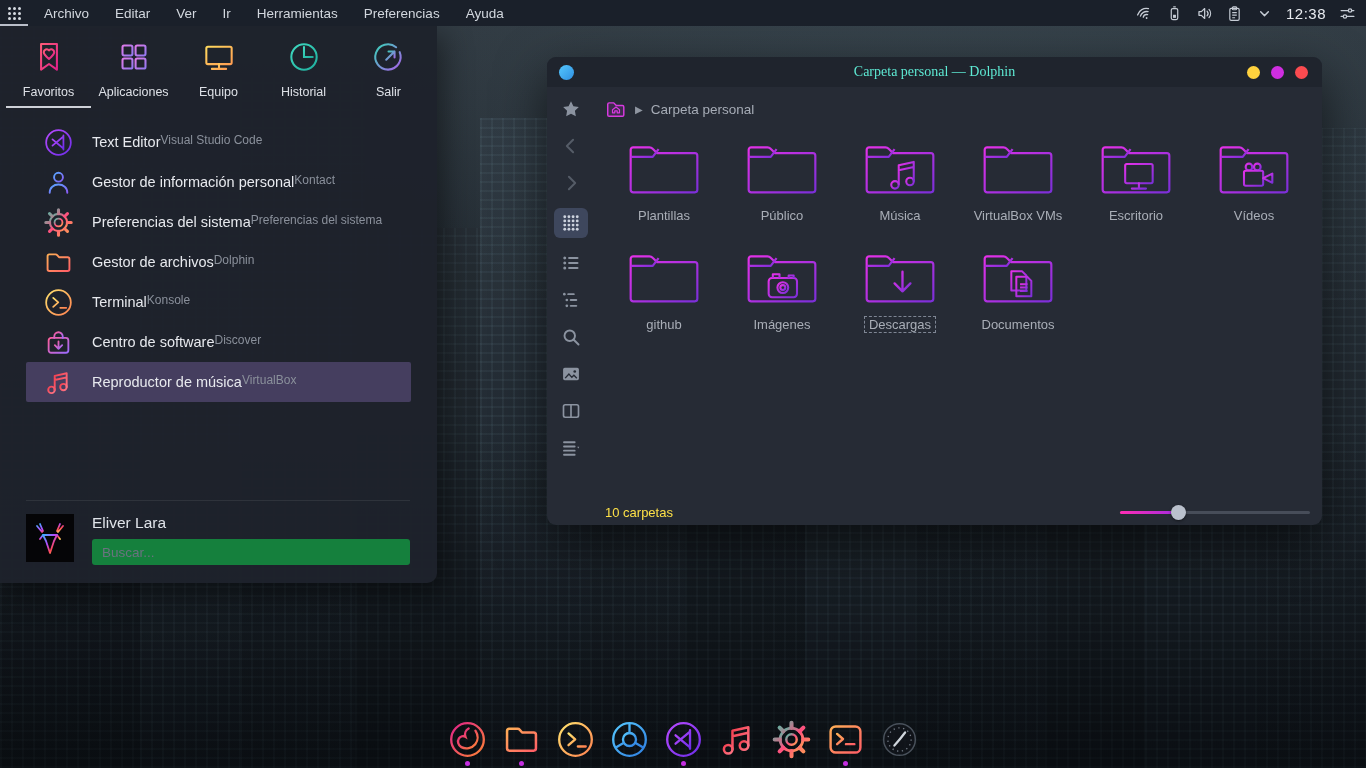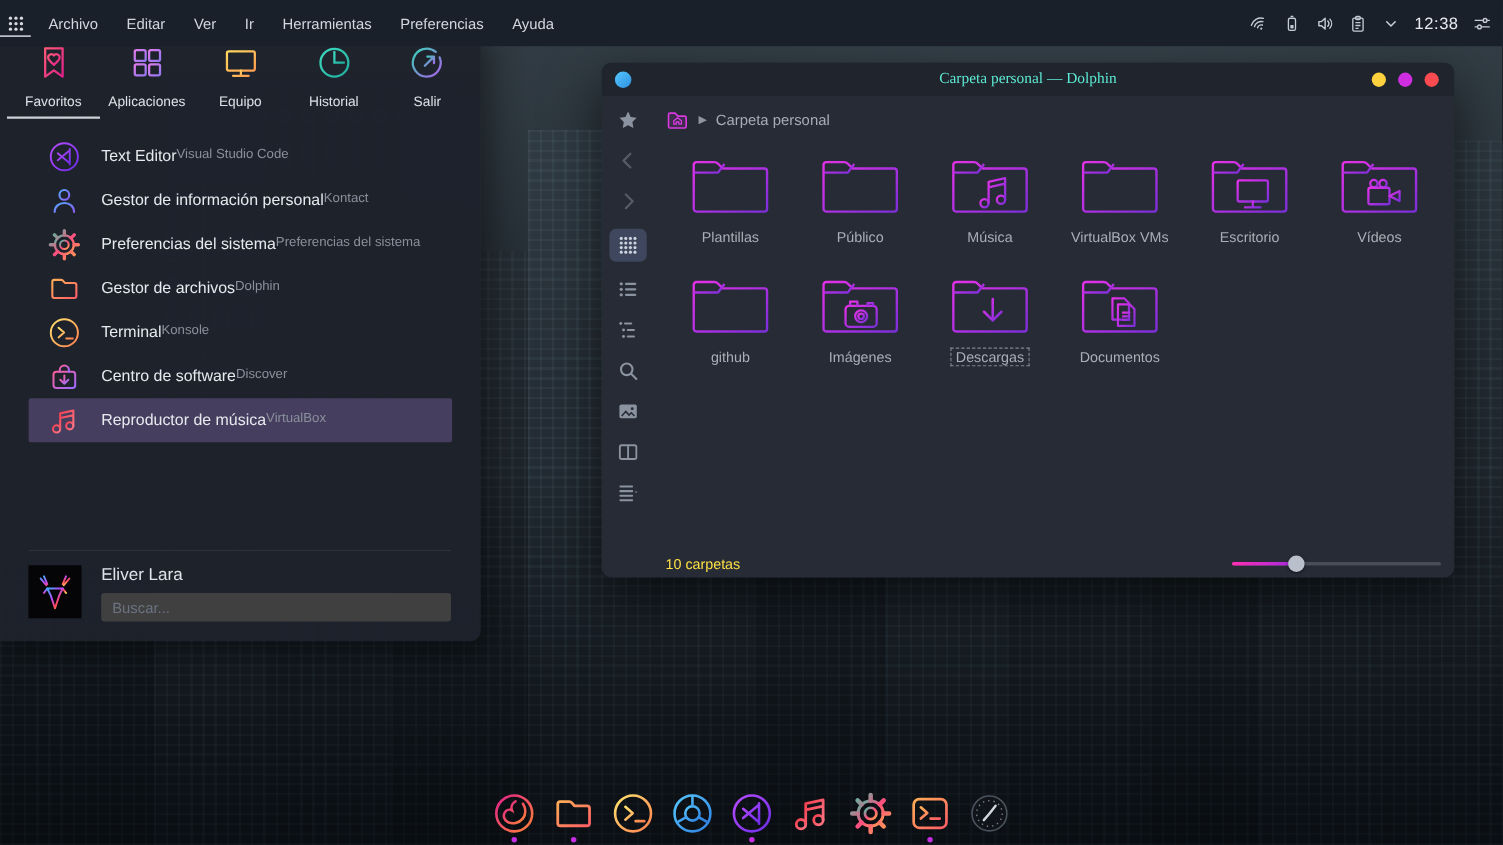--- a/index.html
+++ b/index.html
@@ -9,21 +9,21 @@
   .wallpaper{position:absolute;inset:0;background:linear-gradient(180deg,#333d45 0%,#222a31 38%,#151a20 100%);}
   .bldg{position:absolute;bottom:0;
     background:
       repeating-linear-gradient(90deg, rgba(150,200,215,.055) 0 2px, transparent 2px 11px),
       repeating-linear-gradient(0deg, rgba(150,200,215,.05) 0 2px, transparent 2px 9px),
       linear-gradient(180deg,#2b343c,#1a2128 70%,#10151b);}
   .wallpaper .haze{position:absolute;inset:0;background:
       radial-gradient(60% 45% at 70% 18%, rgba(120,170,185,.10), transparent 70%),
       linear-gradient(180deg, transparent 55%, rgba(5,8,11,.55) 100%);}
   
-  .topbar{position:absolute;left:0;top:0;width:1366px;height:42px;background:#1a202a;
+  .topbar{position:absolute;left:0;top:0;width:1366px;height:26px;background:#1a202a;
     display:flex;align-items:center;z-index:40;color:#d2d7de;font-size:13.5px;}
   .grid-btn{width:28px;height:26px;display:flex;align-items:center;justify-content:center;color:#d6dbe2;
     box-shadow:inset 0 -2px 0 rgba(215,220,230,.85);}
   .grid-btn .ico{width:15px;height:15px;}
   .menus{display:flex;gap:26px;margin-left:16px;}
   .menu-item{cursor:default;}
   .tray{margin-left:auto;display:flex;align-items:center;gap:13px;padding-right:10px;color:#c6ccd5;}
   .tray-ic{width:17px;height:17px;display:inline-flex;}
   .clock{font-size:15px;color:#e8ebf0;letter-spacing:.5px;}
   
@@ -38,21 +38,21 @@
   .app-row.selected{background:#453e5f;}
   .app-ic{width:31px;height:31px;flex:0 0 31px;}
   .app-txt{display:flex;flex-direction:row;line-height:1.25;}
   .app-title{font-size:14.5px;color:#e7e9ee;}
   .app-sub{font-size:12px;color:#8a909b;}
   .user-sec{position:absolute;left:26px;right:27px;top:474px;border-top:1px solid rgba(255,255,255,.08);
     padding-top:13px;display:flex;gap:18px;}
   .avatar{width:48px;height:48px;background:#050507;flex:0 0 48px;}
   .user-col{flex:1;display:flex;flex-direction:column;gap:7px;}
   .user-name{font-size:15.5px;color:#dfe3e9;}
-  .search-input{width:100%;box-sizing:border-box;height:26px;background:#404040;border:none;border-radius:3px;
+  .search-input{width:100%;box-sizing:border-box;height:26px;background:#15803d;border:none;border-radius:3px;
     padding:0 10px;color:#cfd3da;font-size:13.5px;font-family:"Liberation Sans",sans-serif;outline:none;}
   .search-input::placeholder{color:#6b7280;}
   
   .window{position:absolute;left:547px;top:57px;width:775px;height:468px;background:#262b35;border-radius:9px;
     z-index:20;box-shadow:0 18px 50px rgba(0,0,0,.6);overflow:hidden;}
   .titlebar{height:30px;background:#1f242d;display:flex;align-items:center;position:relative;}
   .app-circle{width:15px;height:15px;border-radius:50%;margin-left:12px;background:linear-gradient(135deg,#55c8ff,#2f8fe0);}
   .wtitle{position:absolute;left:0;right:0;text-align:center;font-size:14px;color:#5eead4;pointer-events:none;font-family:Liberation Serif, serif;}
   .wbtns{margin-left:auto;display:flex;gap:11px;padding-right:14px;}
   .wbtn{width:13px;height:13px;border-radius:50%;}

